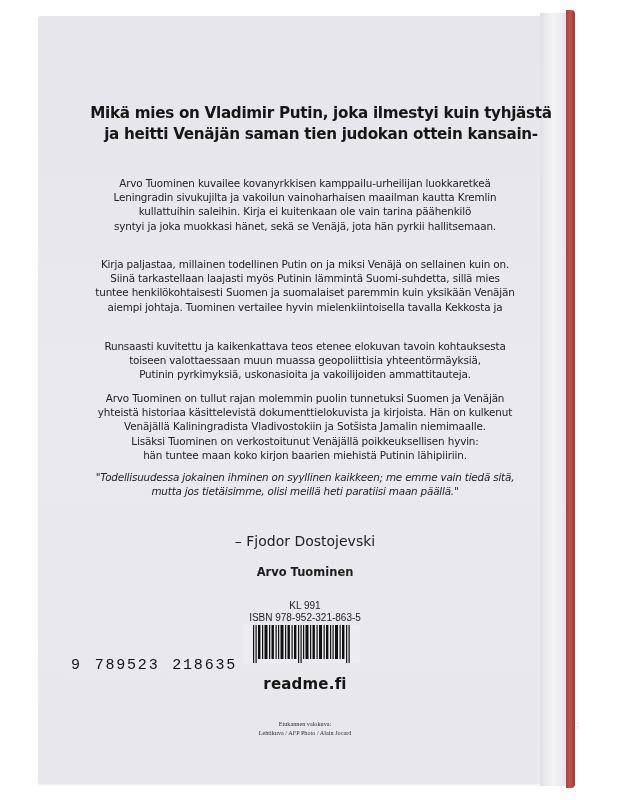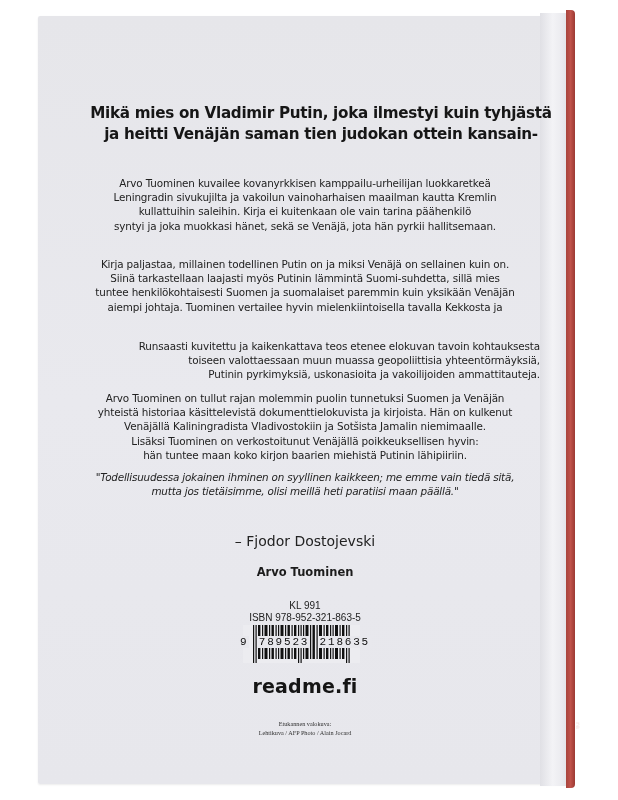--- a/index.html
+++ b/index.html
@@ -79,21 +79,21 @@
       width: 470px;
       font-family: "DejaVu Sans", sans-serif;
       font-size: 10.4px;
       line-height: 14.2px;
       letter-spacing: -0.15px;
       color: #222;
     }
     .para .line { display: block; white-space: nowrap; }
     .p1 { top: 176px; }
     .p2 { top: 257px; }
-    .p3 { top: 339px; text-align: right; }
+    .p3 { top: 339px; }
     .p4 { top: 391px; }
     .quote {
       position: absolute;
       top: 470px;
       left: 0;
       width: 470px;
       font-family: "DejaVu Sans", sans-serif;
       font-style: italic;
       font-size: 10.4px;
       line-height: 14.2px;
@@ -138,38 +138,38 @@
     }
     .barcode {
       position: absolute;
       left: 173px;
       top: 625px;
       width: 117px;
       height: 38px;
     }
     .barcode-digits {
       position: absolute;
-      top: 636px;
+      top: 657px;
       left: 0;
       width: 470px;
       font-family: "Liberation Mono", monospace;
-      font-size: 11px;
+      font-size: 15px;
       letter-spacing: 1.8px;
       color: #111;
-      text-align: center;
+      text-align: left;
     }
     .barcode-digits span { background: #e8e8ed; padding: 0 1px; }
     .publisher {
       position: absolute;
       top: 675px;
       left: 0;
       width: 470px;
       font-family: "DejaVu Sans", sans-serif;
       font-weight: bold;
-      font-size: 19px;
+      font-size: 15px;
       letter-spacing: 0.2px;
       color: #151515;
     }
     .credit-label, .credit-text {
       position: absolute;
       left: 0;
       width: 470px;
       font-family: "Liberation Serif", serif;
       font-size: 6.2px;
       color: #333;

